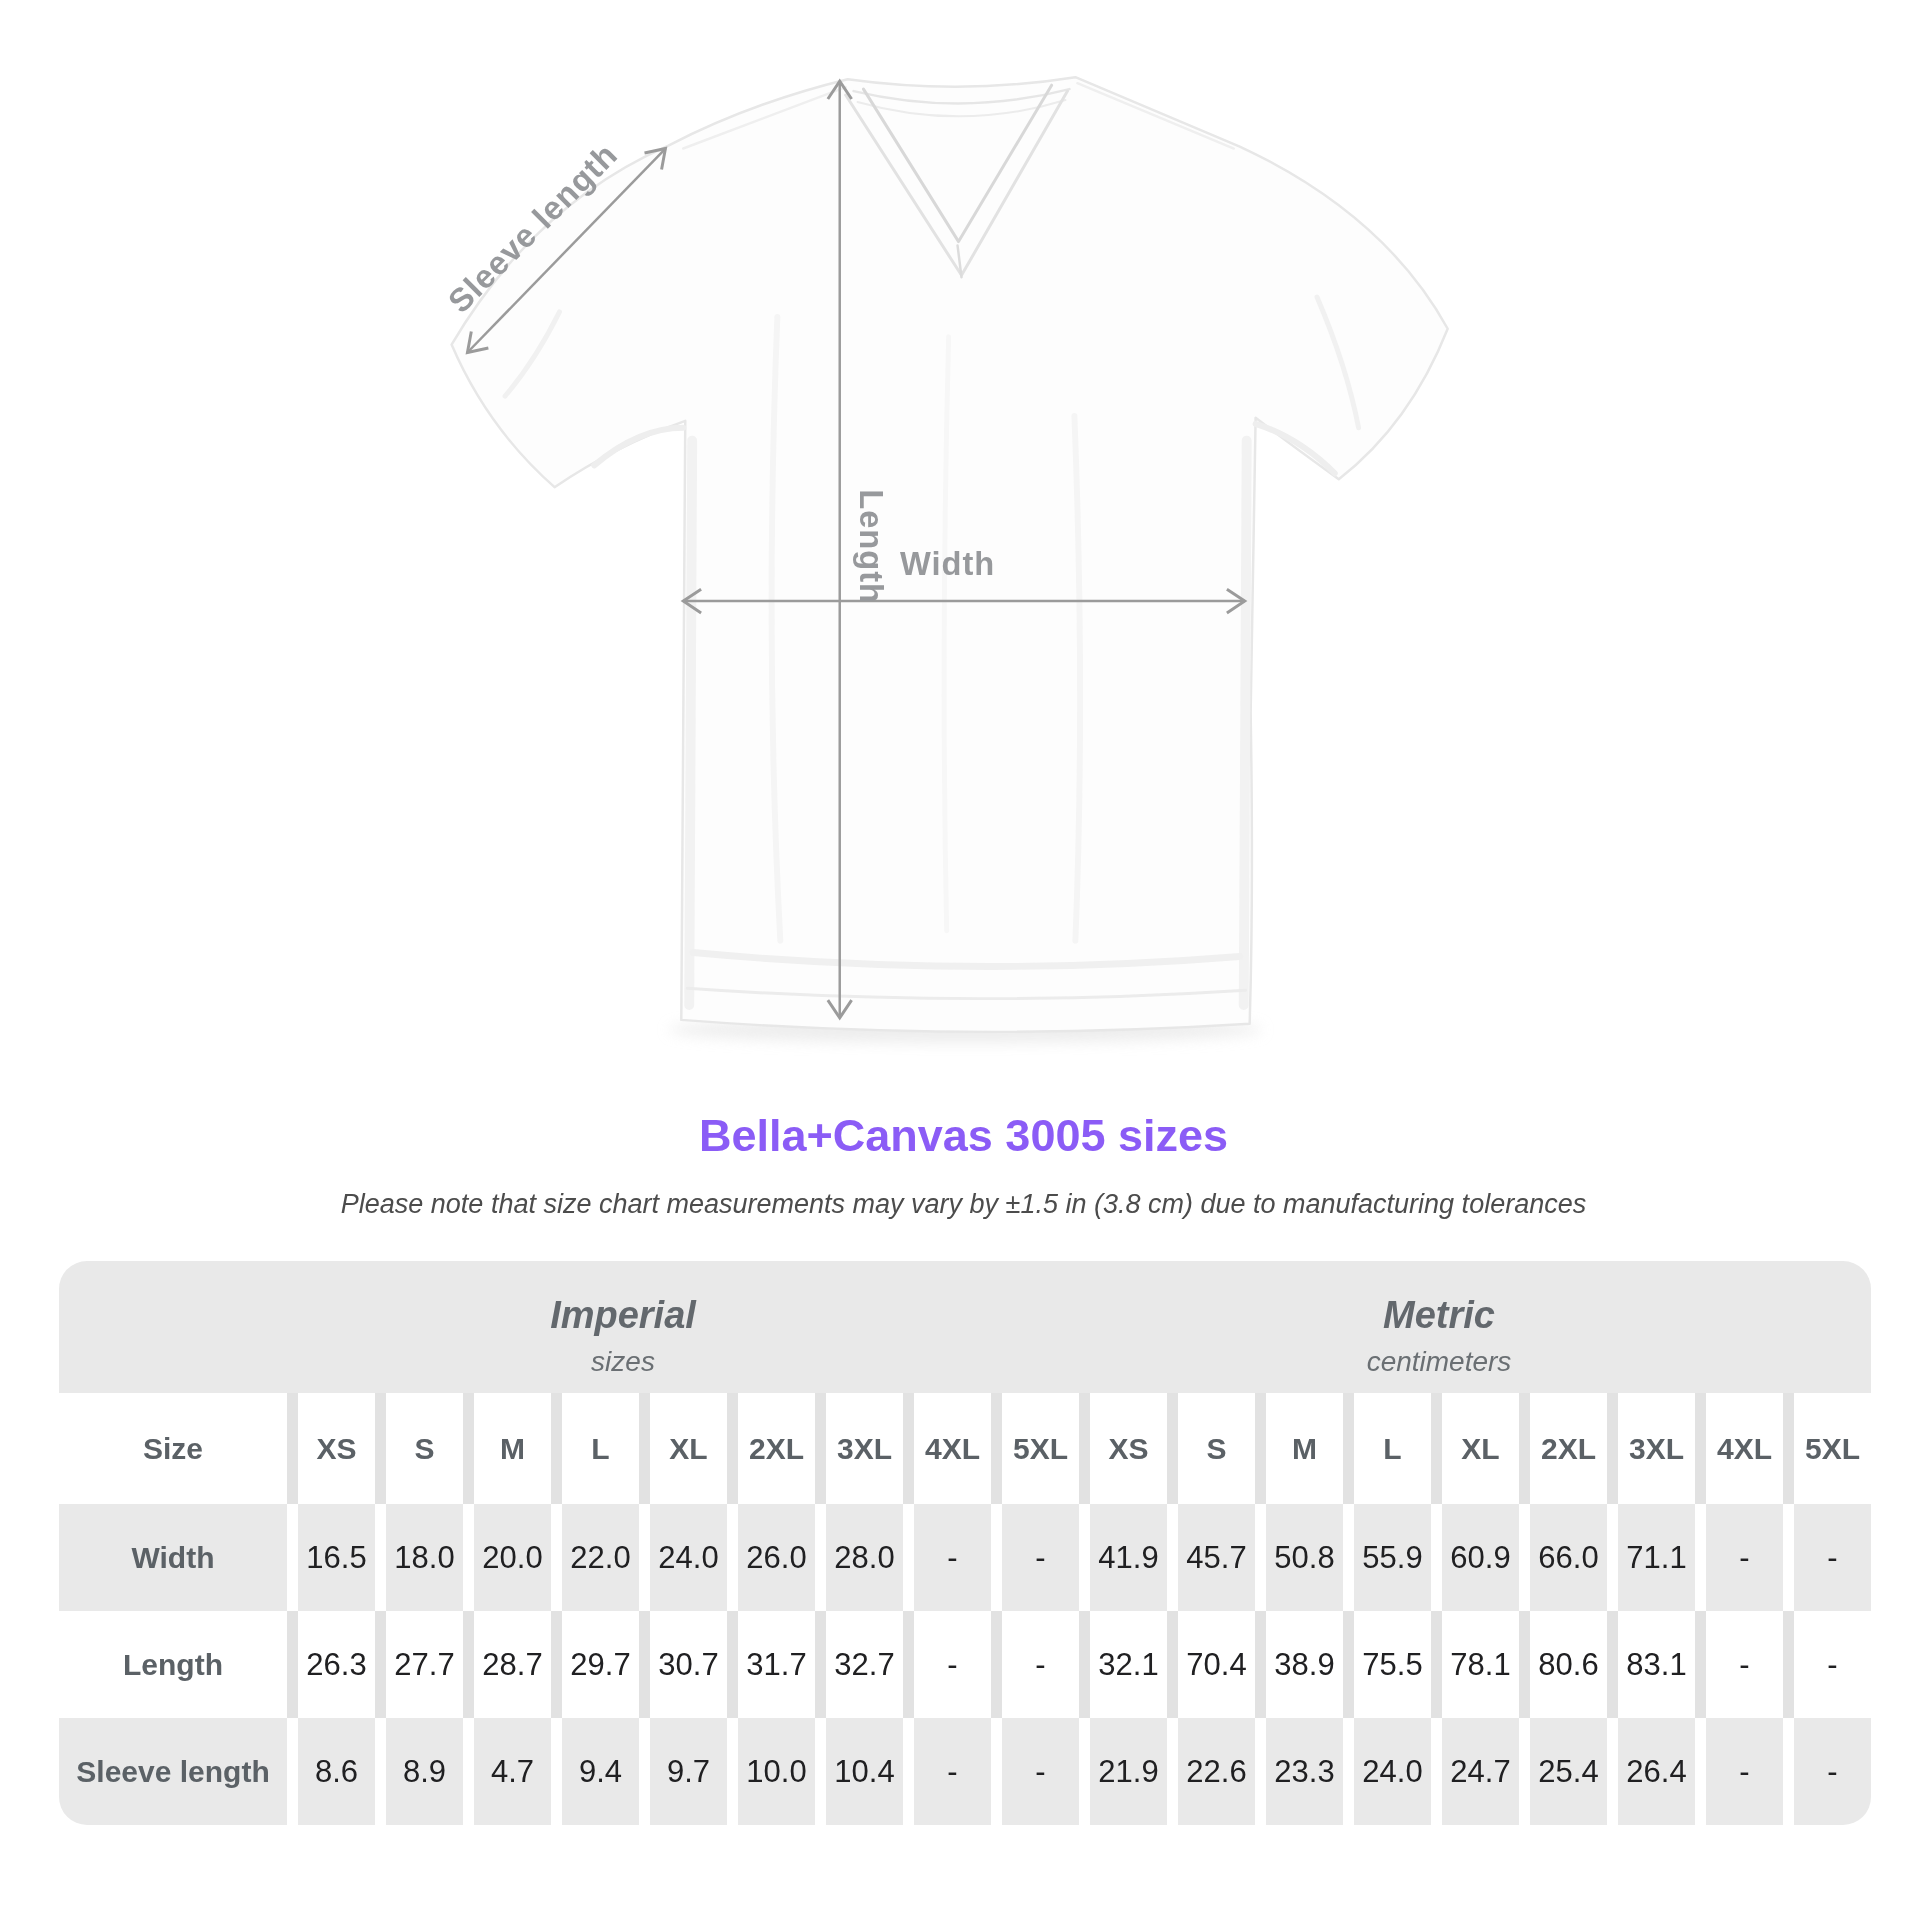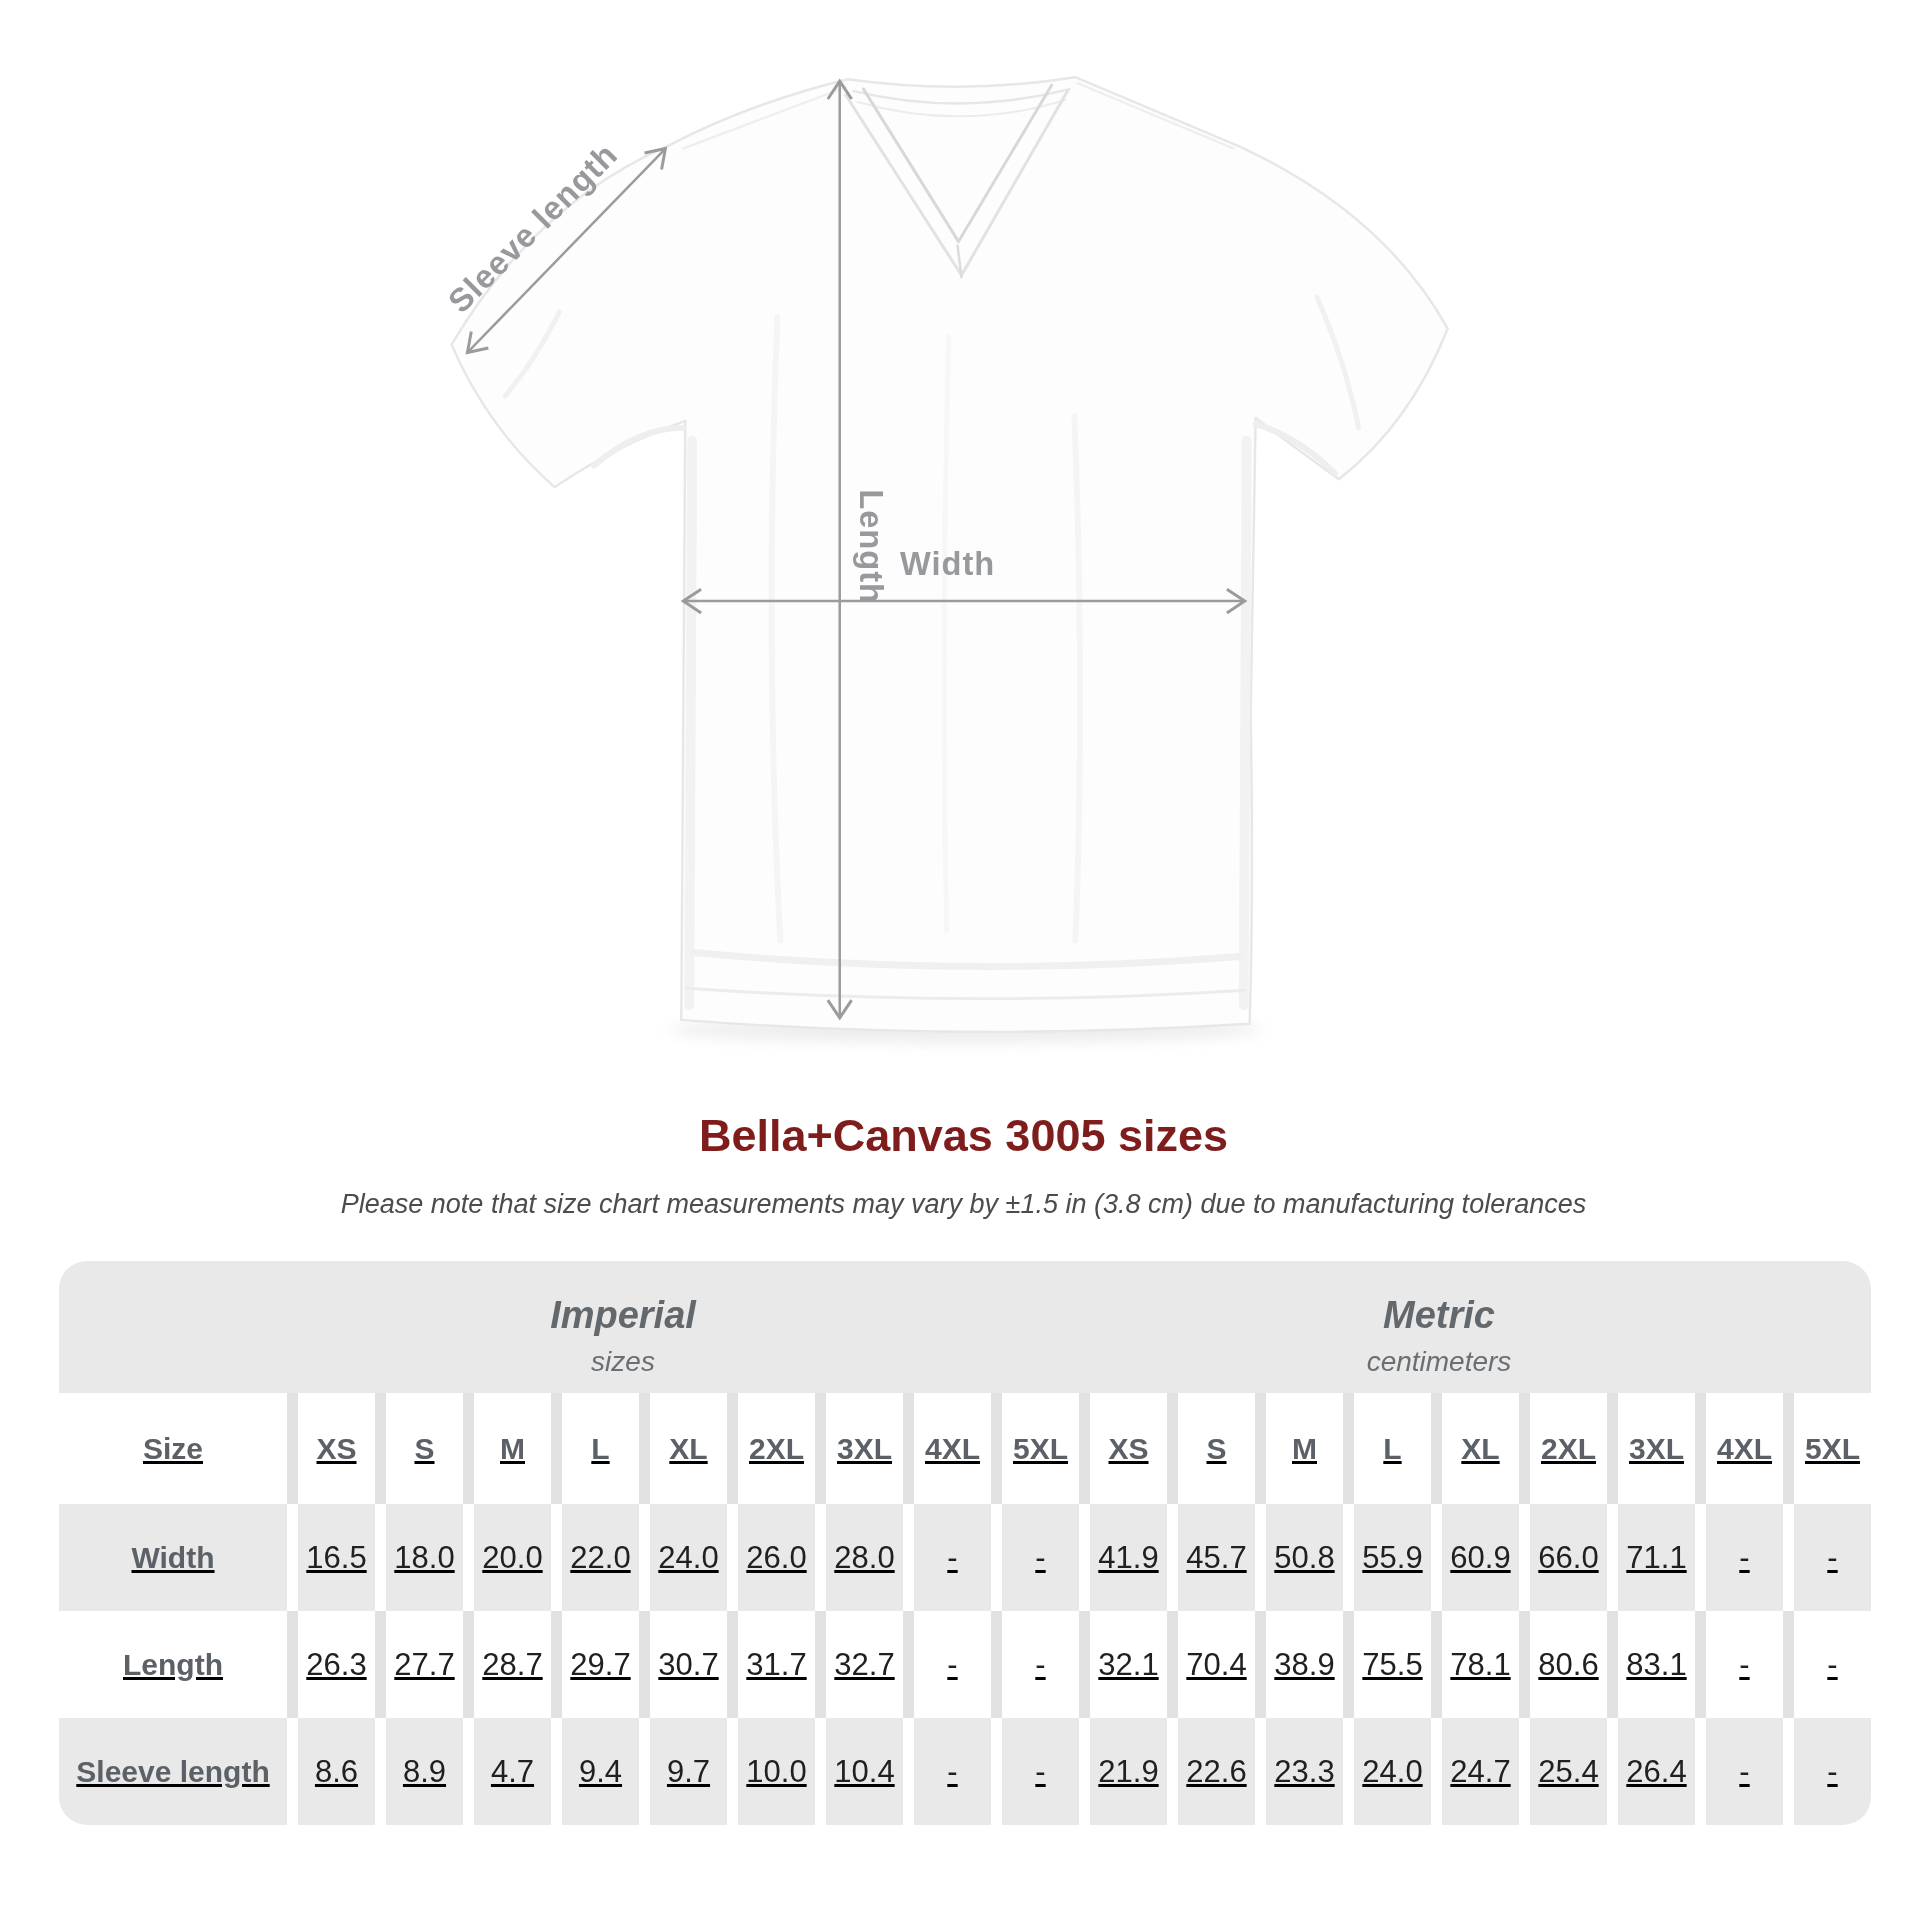--- a/index.html
+++ b/index.html
@@ -10,39 +10,38 @@
   }
   
   .figure-wrap { position:absolute; left:0; top:0; width:1927px; height:1109px; }
   .figure-wrap svg { display:block; }
   .diagram-label {
     font-family:"Liberation Sans", sans-serif;
     font-weight:bold; font-size:33px; letter-spacing:1px; fill:#97999c;
   }
   
   .title-block { position:absolute; left:0; top:1111px; width:1927px; text-align:center; }
-  .chart-title { font-size:45px; font-weight:bold; color:#7f1d1d; line-height:1.1; }
+  .chart-title { font-size:45px; font-weight:bold; color:#8b5cf6; line-height:1.1; }
   .chart-subtitle { margin-top:28px; font-size:27px; font-style:italic; color:#4c4c4c; }
   
   .size-table { position:absolute; left:59px; top:1261px; width:1812px; }
   .unit-header {
     position:relative; height:132px; background:#e9e9e9;
     border-radius:28px 28px 0 0;
   }
   .unit-group { position:absolute; top:34px; text-align:center; }
   .unit-group.imperial { left:69px; width:990px; }
   .unit-group.metric { left:984px; width:792px; }
   .unit-label { font-size:38px; font-weight:bold; font-style:italic; color:#63686d; line-height:1.1; }
   .unit-sublabel { margin-top:9px; font-size:28px; font-style:italic; color:#6a6f73; }
   .t-row {
     display:grid;
     grid-template-columns:228px repeat(18, 1fr);
     column-gap:11px;
     width:1812px;
-    text-decoration:underline;
   }
   .t-row.sizes-row { height:111px; background:#e2e2e2; }
   .t-row.data-row.white { height:107px; background:#e2e2e2; }
   .t-row.data-row.gray  { height:107px; background:#ffffff; }
   .c { display:flex; align-items:center; justify-content:center; }
   .sizes-row .c, .data-row.white .c { background:#ffffff; }
   .data-row.gray .c { background:#e9e9e9; }
   .head-cell, .row-label { font-weight:bold; font-size:30px; color:#5b6166; }
   .val { font-size:31px; color:#202022; }
   .t-row.last .c:first-child { border-radius:0 0 0 28px; }

